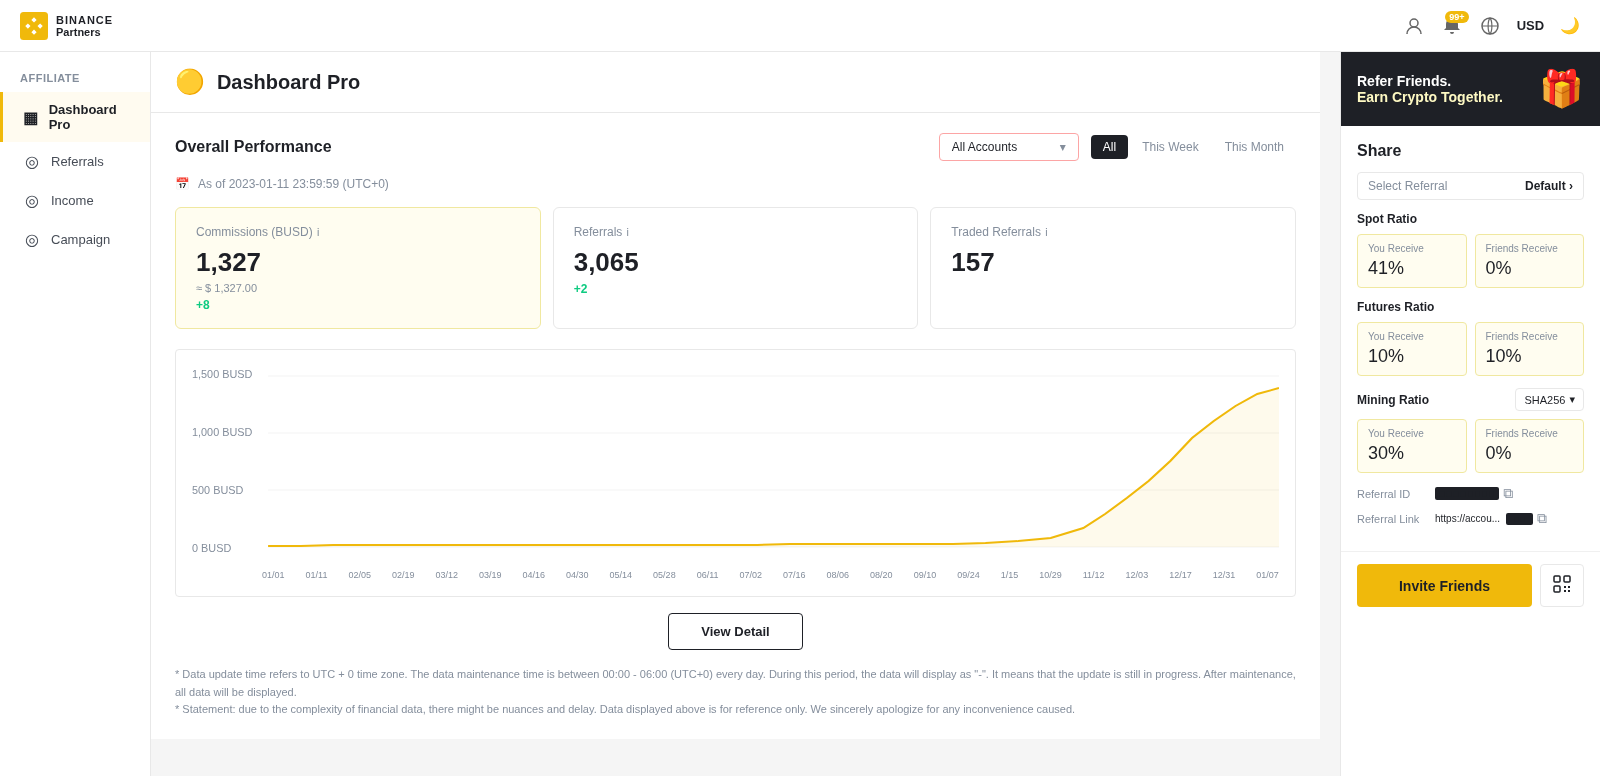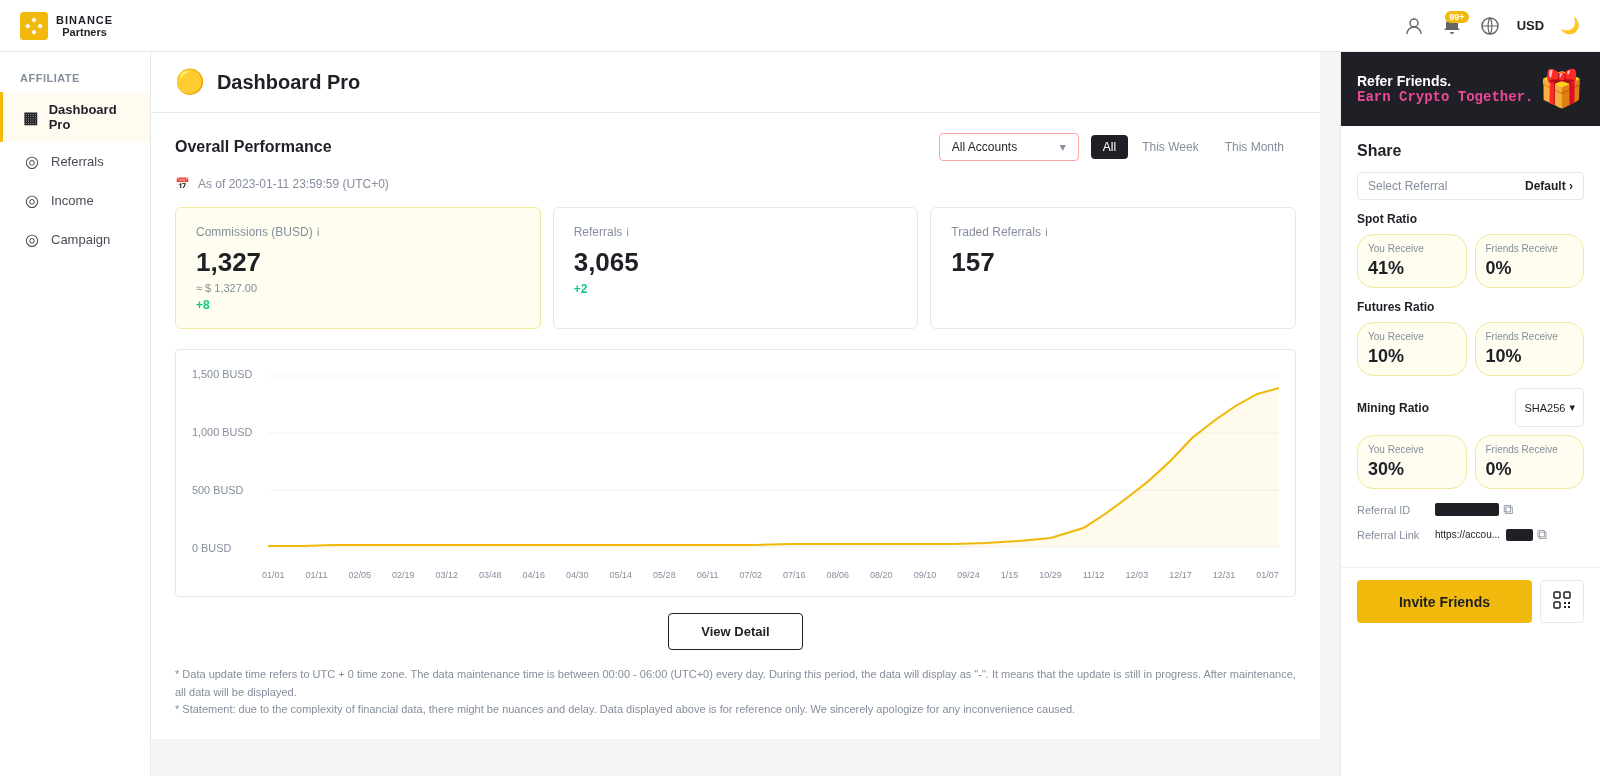--- a/index.html
+++ b/index.html
@@ -4,21 +4,21 @@
   <style>
     * { margin: 0; padding: 0; box-sizing: border-box; }
     body { font-family: -apple-system, BlinkMacSystemFont, 'Segoe UI', sans-serif; background: #f5f5f5; color: #1e2026; font-size: 13px; display: flex; flex-direction: column; height: 776px; overflow: hidden; }
 
     
     .topnav {
       display: flex; align-items: center; justify-content: space-between;
       background: #fff; border-bottom: 1px solid #e8e8e8;
       padding: 0 20px; height: 52px; flex-shrink: 0;
     }
-    .topnav-logo { display: flex; align-items: center; gap: 8px; text-align: center; }
+    .topnav-logo { display: flex; align-items: center; gap: 8px; }
     .topnav-logo-icon { width: 28px; height: 28px; }
     .topnav-right { display: flex; align-items: center; gap: 16px; }
     .topnav-icon { width: 22px; height: 22px; display: flex; align-items: center; justify-content: center; cursor: pointer; color: #666; position: relative; }
     .topnav-badge { position: absolute; top: -4px; right: -6px; background: #f0b90b; color: #fff; border-radius: 8px; font-size: 9px; padding: 1px 4px; font-weight: 700; }
     .topnav-usd { font-size: 13px; font-weight: 600; cursor: pointer; }
     .topnav-moon { font-size: 16px; cursor: pointer; color: #666; }
 
     
     .layout { display: flex; flex: 1; overflow: hidden; }
 
@@ -100,27 +100,27 @@
     .rp-banner { background: #1e2026; border-radius: 0; padding: 16px; display: flex; justify-content: space-between; align-items: center; }
     .rp-banner-img { font-size: 36px; }
 
     .rp-section { padding: 16px; border-bottom: 1px solid #f0f0f0; }
     .rp-section-title { font-size: 16px; font-weight: 700; margin-bottom: 12px; }
 
     .rp-select { border: 1px solid #e8e8e8; border-radius: 4px; padding: 6px 10px; font-size: 12px; width: 100%; display: flex; justify-content: space-between; align-items: center; cursor: pointer; margin-bottom: 12px; }
 
     .rp-ratio-title { font-size: 12px; font-weight: 600; color: #1e2026; margin-bottom: 8px; }
     .rp-ratio-cards { display: flex; gap: 8px; margin-bottom: 12px; }
-    .rp-ratio-card { flex: 1; background: #fffdf0; border: 1px solid #f0e8a0; border-radius: 16px; padding: 8px 10px; }
+    .rp-ratio-card { flex: 1; background: #fffdf0; border: 1px solid #f0e8a0; border-radius: 4px; padding: 8px 10px; }
     .rp-ratio-card-label { font-size: 10px; color: #848e9c; margin-bottom: 4px; }
-    .rp-ratio-card-value { font-size: 18px; font-weight: 700; color: #1e2026; }
+    .rp-ratio-card-value { font-size: 18px; font-weight: 400; color: #1e2026; }
 
     .rp-mining-row { display: flex; justify-content: space-between; align-items: center; margin-bottom: 8px; }
     .rp-mining-label { font-size: 12px; font-weight: 600; }
-    .rp-mining-select { border: 1px solid #e8e8e8; border-radius: 4px; padding: 12px 8px; font-size: 11px; display: flex; align-items: center; gap: 4px; cursor: pointer; }
+    .rp-mining-select { border: 1px solid #e8e8e8; border-radius: 4px; padding: 4px 8px; font-size: 11px; display: flex; align-items: center; gap: 4px; cursor: pointer; }
 
     .rp-field-row { display: flex; align-items: center; margin-bottom: 8px; gap: 8px; }
     .rp-field-label { font-size: 11px; color: #848e9c; min-width: 70px; }
     .rp-field-value { font-size: 11px; color: #1e2026; display: flex; align-items: center; gap: 4px; flex: 1; }
     .rp-field-masked { background: #1e2026; color: #1e2026; border-radius: 2px; padding: 1px 4px; font-size: 10px; letter-spacing: 1px; }
     .rp-copy-icon { font-size: 14px; cursor: pointer; color: #848e9c; }
 
     .rp-invite-btn {
       width: 100%; padding: 12px; background: #f0b90b; border: none; border-radius: 4px;
       font-size: 14px; font-weight: 700; cursor: pointer; color: #1e2026;
@@ -268,21 +268,21 @@
             <polygon points="70,180 100,180 130,179 160,179 190,179 220,179 250,179 280,179 310,179 340,179 370,179 400,179 430,179 460,179 490,179 520,179 550,178 580,178 610,178 640,178 670,178 700,178 730,177 760,175 790,172 820,162 840,148 860,132 880,115 900,95 920,72 940,55 960,40 980,28 1000,22 1000,181 70,181" fill="rgba(240,185,11,0.08)"></polygon>
           </svg>
         </div>
 
         <div class="x-labels" style="padding-left:70px;">
           <span>01/01</span>
             <span>01/11</span>
             <span>02/05</span>
             <span>02/19</span>
             <span>03/12</span>
-            <span>03/48</span>
+            <span>03/19</span>
             <span>04/16</span>
             <span>04/30</span>
             <span>05/14</span>
             <span>05/28</span>
             <span>06/11</span>
             <span>07/02</span>
             <span>07/16</span>
             <span>08/06</span>
             <span>08/20</span>
             <span>09/10</span>
@@ -304,21 +304,21 @@
         <div>* Statement: due to the complexity of financial data, there might be nuances and delay. Data displayed above is for reference only. We sincerely apologize for any inconvenience caused.</div>
       </div>
     </div>
   </main>
 
   <aside class="right-panel">
 
     <div class="rp-banner">
       <div>
         <div style="color:#fff;font-weight:700;font-size:14px;">Refer Friends.</div>
-        <div style="color:#ec4899;font-weight:700;font-size:14px;font-family:Liberation Mono, monospace;">Earn Crypto Together.</div>
+        <div style="color:#fef9c3;font-weight:700;font-size:14px;">Earn Crypto Together.</div>
       </div>
       <span class="rp-banner-img">🎁</span>
     </div>
 
     <div class="rp-section">
       <div class="rp-section-title">Share</div>
       <div class="rp-select">
         <span style="color:#848e9c;">Select Referral</span>
         <span style="color:#1e2026;font-weight:600;font-size:12px;">Default  ›</span>
       </div>

